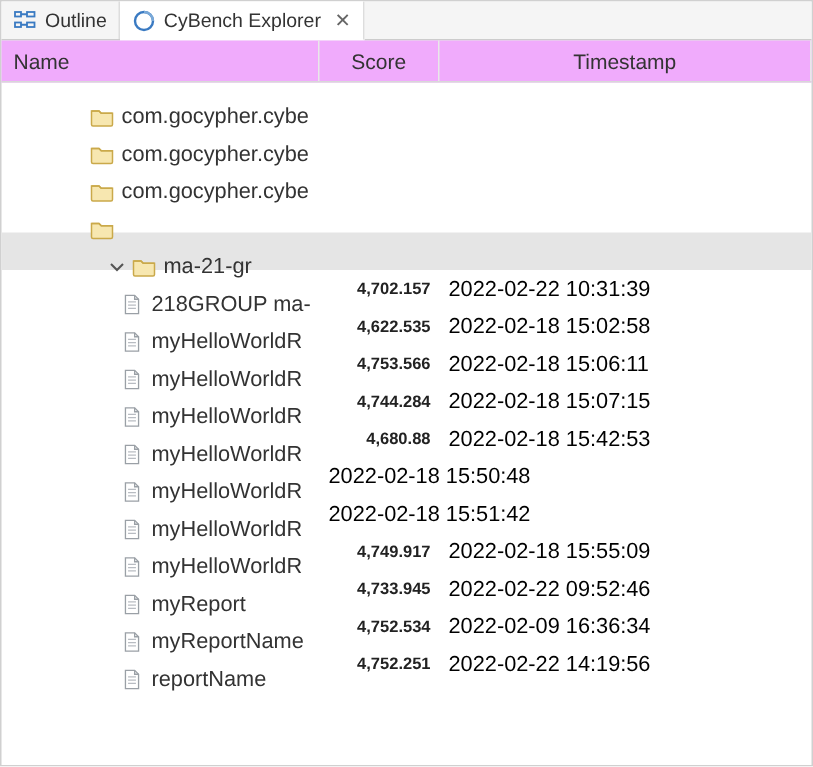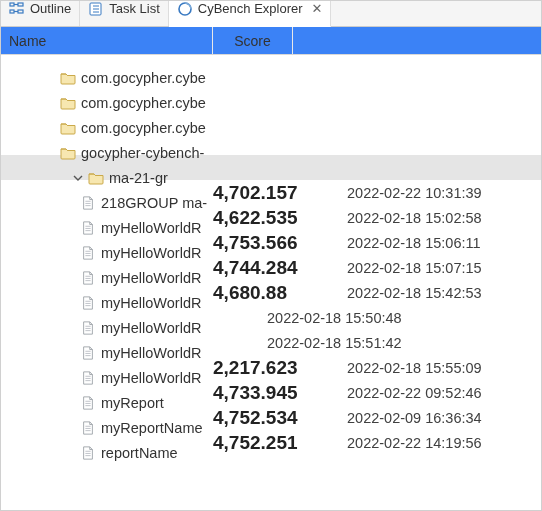--- a/index.html
+++ b/index.html
@@ -18,41 +18,41 @@
   .tabbar {
     display: flex;
     align-items: stretch;
     height: 26px;
     background: #f5f5f5;
     border-bottom: 1px solid #ccc;
     user-select: none;
   }
   .tab {
     display: flex;
-    align-items: flex-start;
+    align-items: center;
     gap: 5px;
     padding: 0 8px;
     border-right: 1px solid #ddd;
     font-size: 13px;
     color: #333;
     cursor: default;
   }
   .tab.active {
     background: #fff;
     border-bottom: 1px solid #fff;
     margin-bottom: -1px;
   }
   .tab .icon { width: 16px; height: 16px; display: inline-flex; align-items: center; justify-content: center; }
   .tab .close { font-size: 13px; color: #666; padding-left: 4px; }
   
   .header {
     display: flex;
     height: 28px;
     border-bottom: 1px solid #d8d8d8;
-    background: #3b82f6;
+    background: #f0abfc;
     align-items: center;
     user-select: none;
   }
   .header .col {
     padding: 0 8px;
     font-size: 14px;
     color: #333;
     border-right: 1px solid #e8e8e8;
     height: 100%;
     display: flex;
@@ -103,31 +103,30 @@
     font-size: 14.5px;
     color: #333;
     overflow: hidden;
     white-space: nowrap;
   }
   .cell-score {
     width: 80px;
     text-align: right;
     padding-right: 6px;
     font-weight: 700;
-    font-size: 19px;
+    font-size: 11px;
     color: #222;
     white-space: nowrap;
   }
   .cell-ts {
     flex: 1;
     padding-left: 6px;
     font-size: 14.5px;
-    color: #404040;
+    color: #000000;
     white-space: nowrap;
-    margin-left: 48px;
   }
 </style>
 </head>
 <body>
 
 <div class="view">
 
   <div class="tabbar">
 
   <div class="tab">
@@ -138,46 +137,36 @@
               <rect x="1" y="9" width="4" height="3"></rect>
               <line x1="5" y1="3.5" x2="9" y2="3.5"></line>
               <line x1="5" y1="10.5" x2="9" y2="10.5"></line>
               <rect x="9" y="2" width="5" height="3"></rect>
               <rect x="9" y="9" width="5" height="3"></rect>
             </g>
           </svg>
         </span>
         <span>Outline</span>
       </div>
-      <div class="tab">
-        <span class="icon">
-          <svg viewBox="0 0 16 16">
-            <rect x="2" y="2" width="11" height="12" rx="1" fill="#fff" stroke="#3a7ac2"></rect>
-            <line x1="5" y1="5" x2="11" y2="5" stroke="#3a7ac2"></line>
-            <line x1="5" y1="8" x2="11" y2="8" stroke="#3a7ac2"></line>
-            <line x1="5" y1="11" x2="11" y2="11" stroke="#3a7ac2"></line>
-          </svg>
-        </span>
-        <span>Task List</span>
-      </div>
       <div class="tab active">
         <span class="icon">
           <svg viewBox="0 0 16 16">
             <circle cx="8" cy="8" r="6" fill="none" stroke="#3a7ac2" stroke-width="1.6"></circle>
             <path d="M8 2 A6 6 0 0 1 14 8" fill="none" stroke="#7aa9d8" stroke-width="1.6"></path>
           </svg>
         </span>
         <span>CyBench Explorer</span>
         <span class="close">✕</span>
       </div>
     </div>
 
   <div class="header">
     <div class="col col-name">Name</div>
     <div class="col col-score">Score</div>
+    <div class="col col-ts">Timestamp</div>
   </div>
 
   <div class="tree">
 
   <div class="row">
         <div class="cell-name">
           <span class="indent"></span>
           <span class="indent"></span>
           <span class="arrow"></span>
           <span class="folder-icon">
@@ -227,21 +216,20 @@
         <div class="cell-name">
           <span class="indent"></span>
           <span class="indent"></span>
           <span class="arrow"></span>
           <span class="folder-icon">
             <svg viewBox="0 0 16 14">
               <path d="M1 3 h5 l1.5 1.5 H15 V12 a1 1 0 0 1 -1 1 H2 a1 1 0 0 1 -1 -1 Z" fill="#f7e7b0" stroke="#caa94a"></path>
               <path d="M1 3 h5 l1.5 1.5 H15" fill="none" stroke="#caa94a"></path>
             </svg>
           </span>
-          <span class="node-label">gocypher-cybench-</span>
         </div>
         <div class="cell-score"></div>
         <div class="cell-ts"></div>
       </div>
       <div class="row selected">
         <div class="cell-name">
           <span class="indent"></span>
           <span class="arrow">
             <svg viewBox="0 0 10 10">
               <path d="M1 3 L5 7 L9 3" fill="none" stroke="#555" stroke-width="1.4"></path>
@@ -406,21 +394,21 @@
             <svg viewBox="0 0 16 16">
               <path d="M3 1 h7 l3 3 v11 H3 Z" fill="#fff" stroke="#9aa0a6"></path>
               <path d="M10 1 v3 h3" fill="none" stroke="#9aa0a6"></path>
               <line x1="5" y1="6" x2="11" y2="6" stroke="#b8bcc2"></line>
               <line x1="5" y1="8.5" x2="11" y2="8.5" stroke="#b8bcc2"></line>
               <line x1="5" y1="11" x2="11" y2="11" stroke="#b8bcc2"></line>
             </svg>
           </span>
           <span class="node-label">myHelloWorldR</span>
         </div>
-        <div class="cell-score">2,217.623</div>
+        <div class="cell-score">4,749.917</div>
         <div class="cell-ts">2022-02-18 15:55:09</div>
       </div>
       <div class="row">
         <div class="cell-name">
           <span class="indent"></span>
           <span class="indent"></span>
           <span class="indent"></span>
           <span class="arrow"></span>
           <span class="file-icon">
             <svg viewBox="0 0 16 16">

